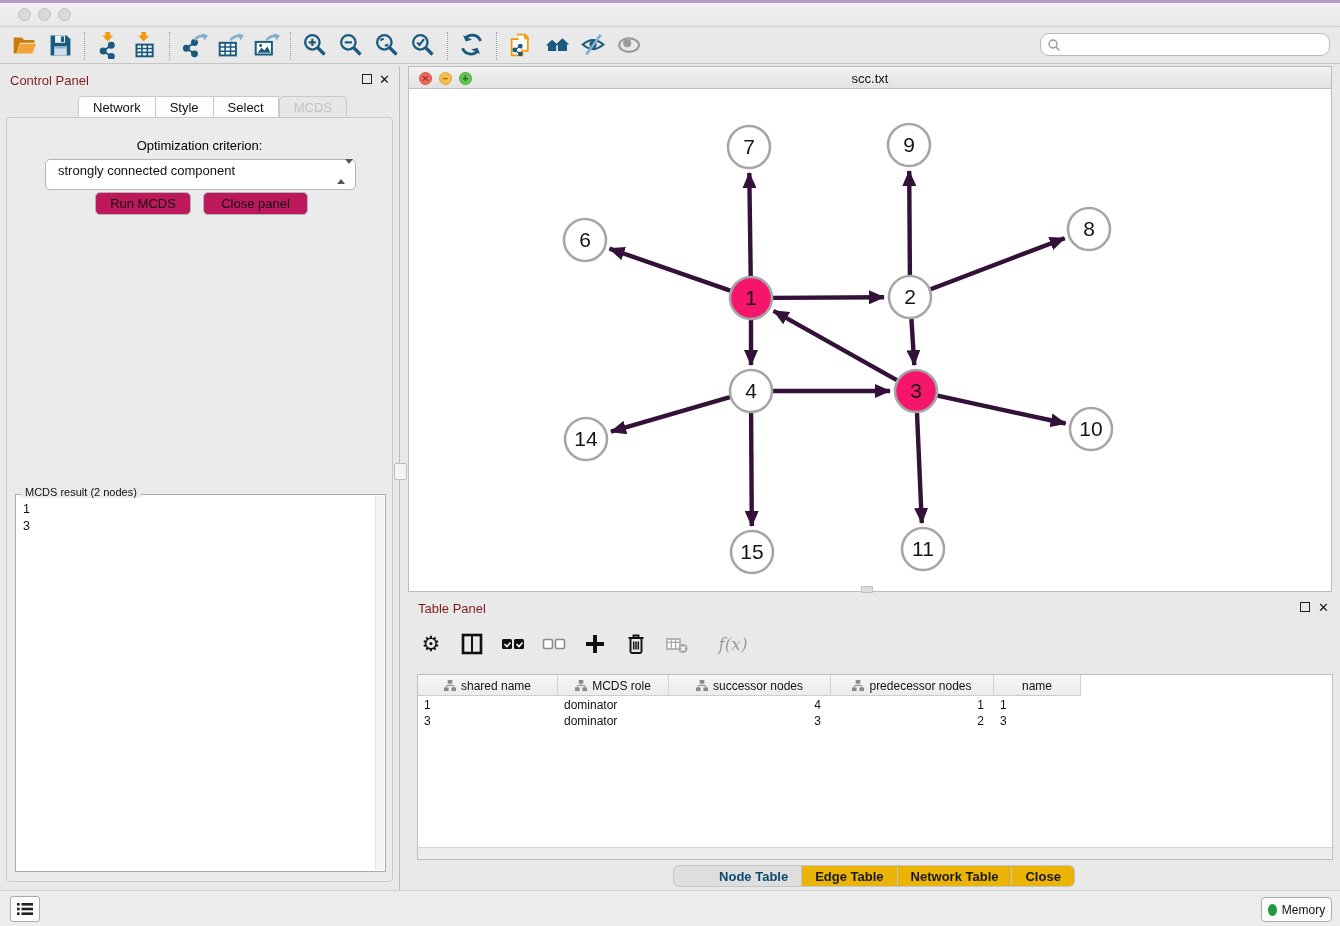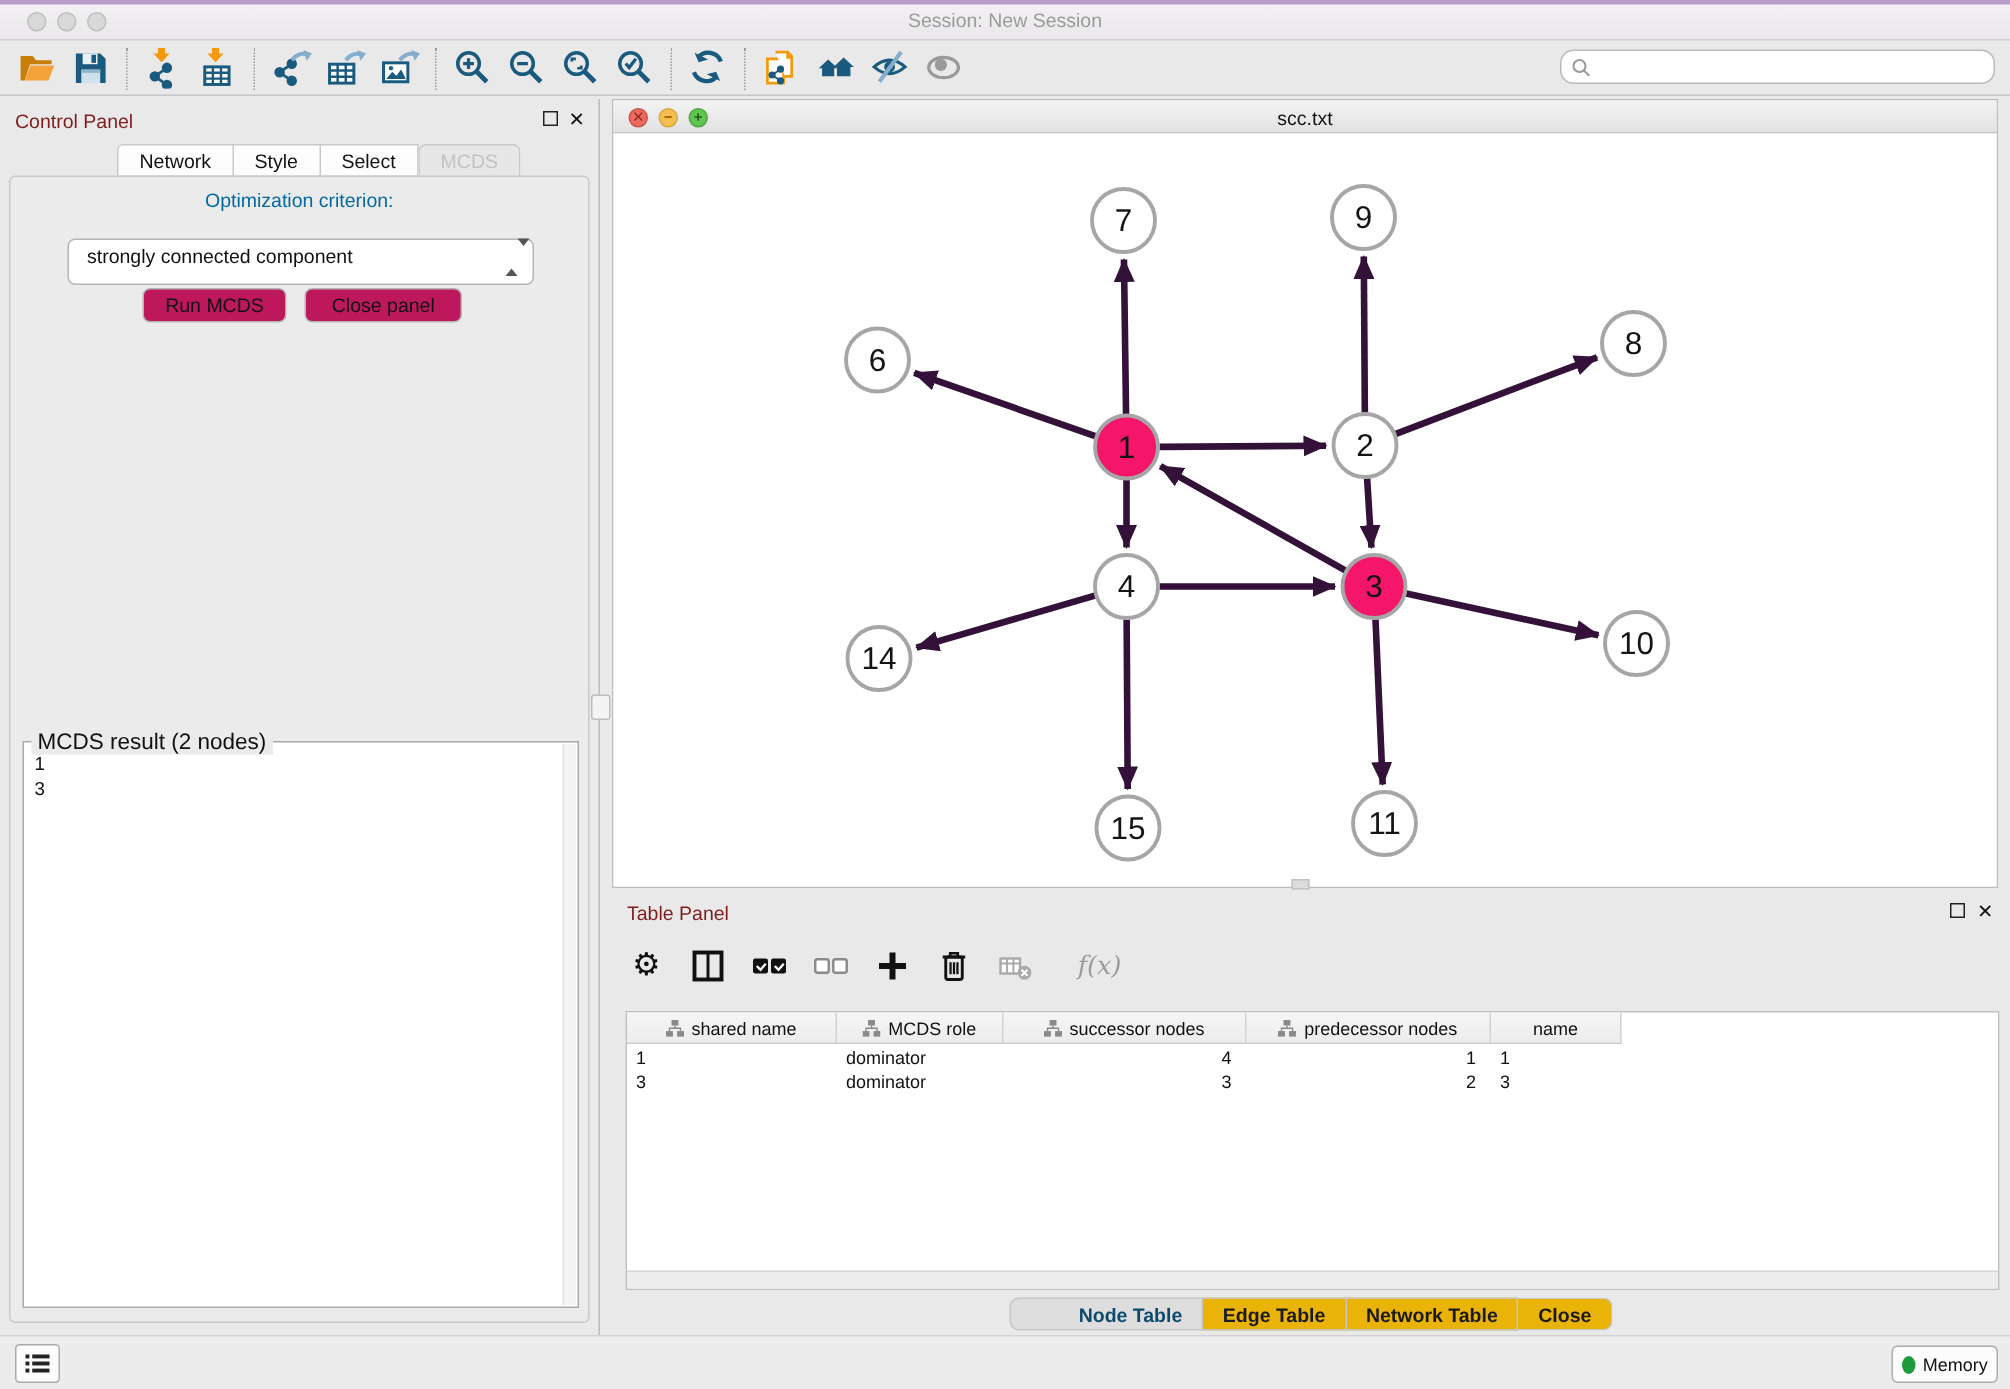--- a/index.html
+++ b/index.html
@@ -35,34 +35,34 @@
   .panel-title { position:absolute; left:10px; top:7px; font-size:13px; color:#7f1d1d; }
   .float-ic { position:absolute; top:8px; width:10px; height:10px; border:1.6px solid #222; }
   .close-ic { position:absolute; top:6px; font-size:13px; font-weight:bold; color:#111; }
   #cp-tabs { position:absolute; top:30px; left:0; width:400px; height:22px; display:flex; padding-left:78px; }
   .cp-tab { height:22px; font-size:13px; padding:3px 14px 0; background:#FDFDFD; color:#111;
     border:1px solid #C9C9C9; border-left:none; }
   .cp-tab:first-child { border-left:1px solid #C9C9C9; border-radius:4px 0 0 0; }
   .cp-tab.sel { background:#E7E7E7; color:#C3C3C3; border-radius:5px 5px 0 0; border-left:1px solid #C9C9C9; border-bottom:none; }
   #cp-body { position:absolute; top:51px; left:6px; width:387px; height:765px; background:#EBEBEB;
     border:1px solid #C9C9C9; border-radius:4px; }
-  #opt-label { position:absolute; top:8px; width:100%; text-align:center; font-size:13px; color:#0369a1; }
+  #opt-label { position:absolute; top:20px; width:100%; text-align:center; font-size:13px; color:#000000; }
   #opt-select { position:absolute; top:41px; left:38px; width:311px; height:31px; background:#fff;
     border:1px solid #B5B5B5; border-radius:5px; font-size:13px; color:#111; padding:3px 0 0 12px; }
   .stepper { position:absolute; right:9px; top:4px; width:9px; }
   .stepper .up { width:0; height:0; border-left:4.5px solid transparent; border-right:4.5px solid transparent;
     border-bottom:5.5px solid #555; margin-bottom:3px; }
   .stepper .dn { width:0; height:0; border-left:4.5px solid transparent; border-right:4.5px solid transparent;
     border-top:5.5px solid #555; }
   .cp-btn { position:absolute; top:74px; height:23px; background:#be185d; border:1px solid #B5B5B5;
     border-radius:5px; font-size:13px; color:#111; text-align:center; padding-top:3px; }
   #groupbox { position:absolute; top:376px; left:8px; width:371px; height:378px; background:#fff;
     border:1px solid #A9A9A9; }
   #groupbox legend.gb { position:absolute; top:-9px; left:5px; background:#EBEBEB; padding:0 4px;
-    font-size:15px; color:#111;text-align:right; }
+    font-size:11px; color:#111;text-align:right; }
   #gb-scroll { position:absolute; top:1px; right:1px; bottom:1px; width:9px; background:#F4F4F4; border-left:1px solid #E4E4E4; }
   #result-list { position:absolute; top:6px; left:7px; font-size:12.5px; color:#111; line-height:17px; }
 
   
   #cp-grip { position:absolute; top:397px; left:394px; width:13px; height:17px; background:#F4F4F4;
     border:1px solid #BDBDBD; border-radius:2px; }
 
   
   #net-window { position:absolute; top:0; left:408px; width:924px; height:526px; border:1px solid #BDBDBD; background:#fff; }
   #net-titlebar { position:absolute; top:0; left:0; right:0; height:22px;
@@ -105,21 +105,20 @@
     font-size:12px; color:#111; }
   #memory-dot { width:9px; height:12px; border-radius:50%; background:#1D9A3C; }
 </style>
 </head>
 <body>
 
 <div id="titlebar">
   <span class="tlight tl-gray" style="left:18px"></span>
   <span class="tlight tl-gray" style="left:38px"></span>
   <span class="tlight tl-gray" style="left:58px"></span>
-  <div id="app-title">Session: New Session</div>
 </div>
 
 <div id="toolbar">
     <div class="tbtn">
       <svg viewBox="0 0 30 30">
         <path d="M3 6h9l2.5 3H26v3H10L6 24H3z" fill="#C87E08"></path>
         <path d="M6 24l4.3-11H28l-4.3 11z" fill="#F3A33A"></path>
       </svg>
     </div>
     <div class="tbtn">

